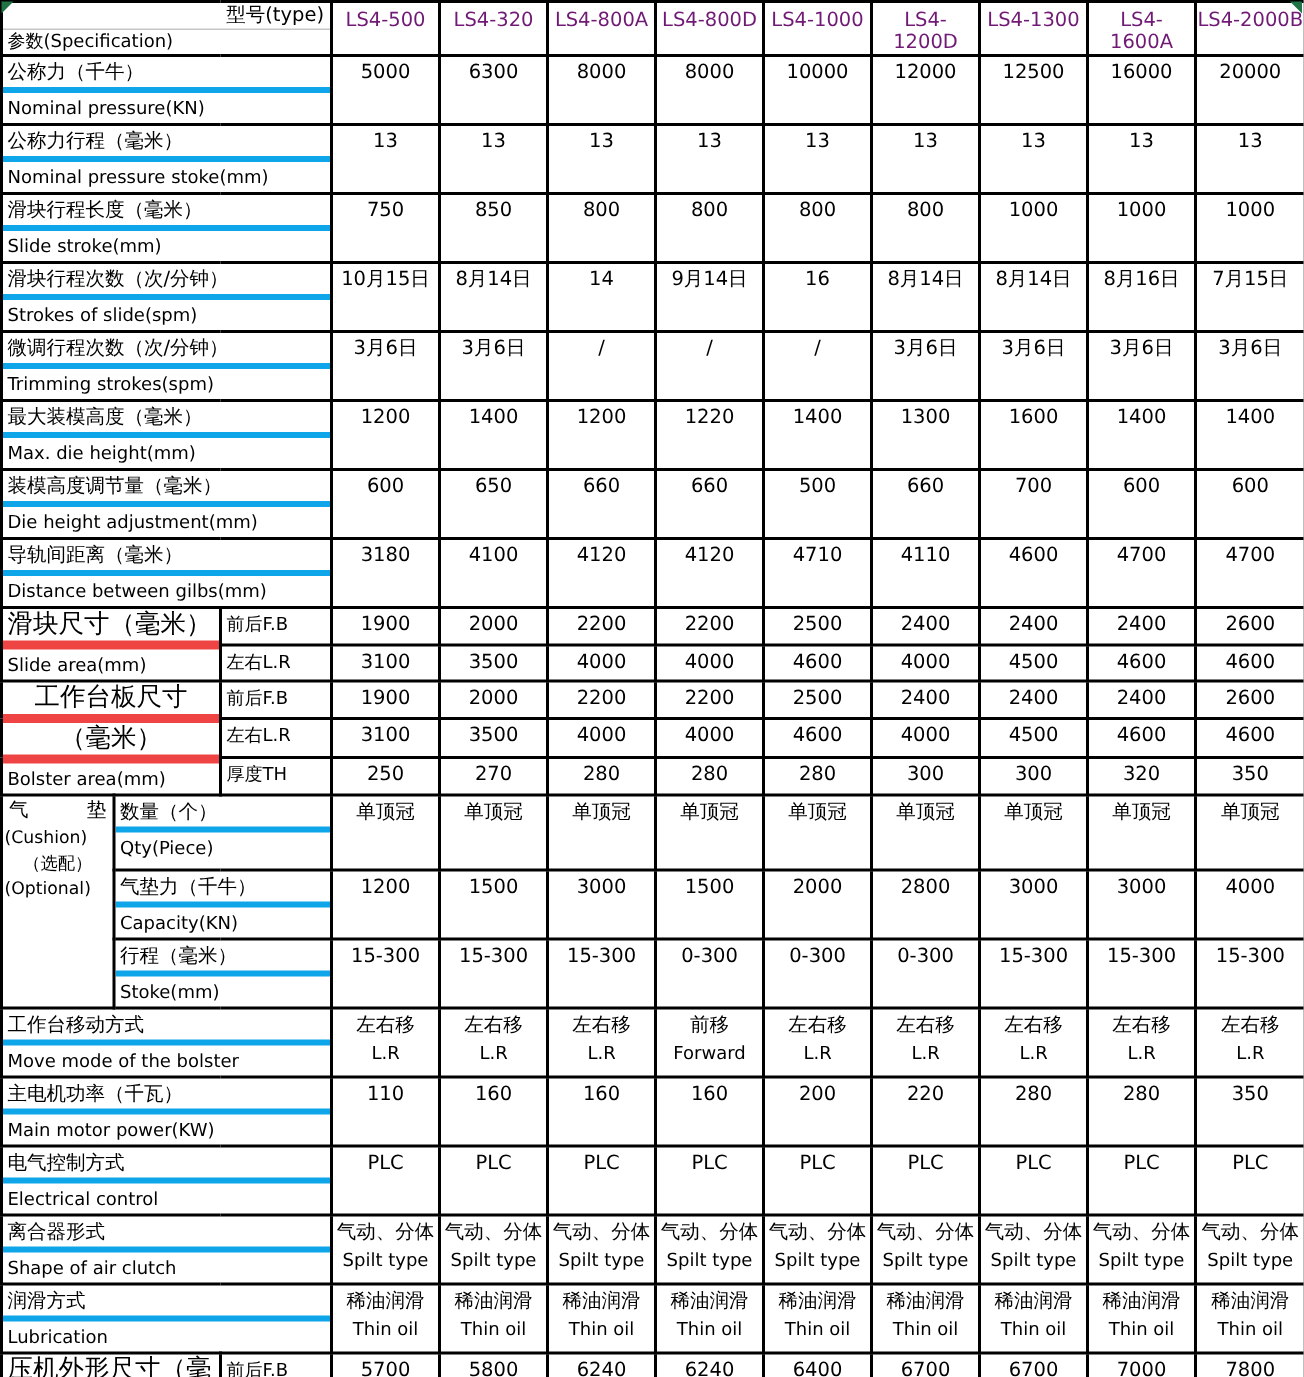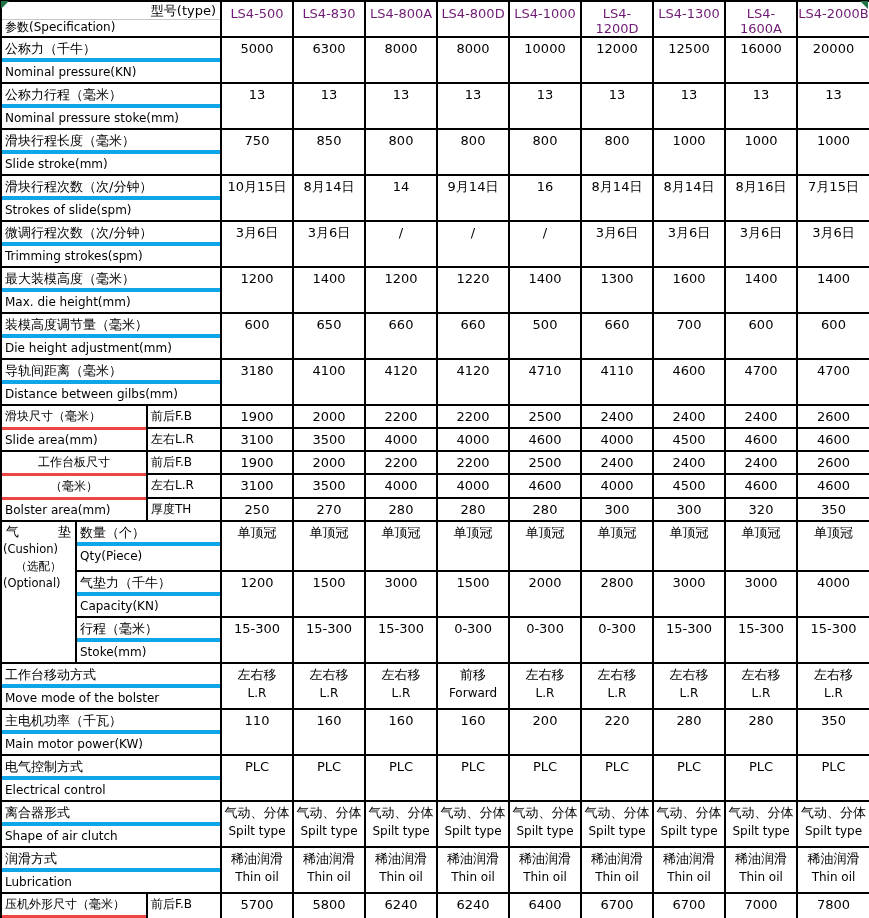--- a/index.html
+++ b/index.html
@@ -26,21 +26,21 @@
   
   .hz { text-align: right; font-size: 13px; line-height: 17px; padding: 0 4px; border-bottom: 1px solid #c6c6c6; }
   .he { text-align: left; font-size: 12px; line-height: 15px; padding: 0 3px; }
   th { font-weight: normal; font-size: 13px; text-align: center; padding-top: 4px; color: #701a75; }
 
   
   .lcell .lz { font-size: 13px; line-height: 19px; padding: 1px 2px 0 3px; border-bottom: 4px solid #0ea5e9; text-align: left; }
   .lcell .le { font-size: 12px; line-height: 18px; padding: 1px 3px; text-align: left; }
 
   
-  .gcell .gz { font-size: 12px; line-height: 21px; padding: 0 3px; border-bottom: 3px solid #ef4444; text-align: left; }
+  .gcell .gz { font-size: 17px; line-height: 21px; padding: 0 3px; border-bottom: 6px solid #ef4444; text-align: left; }
   .gcell .ge { font-size: 12px; line-height: 20px; padding: 0 3px; text-align: left; }
   tr[data-name="row-slide-area-fb"] .gz, tr[data-name="row-bolster-area-fb"] .gz { text-align: left; }
   tr[data-name="row-bolster-area-fb"] .gz { text-align: center; }
 
   
   .scell .sl { font-size: 12px; line-height: 21px; padding-left: 3px; text-align: left; }
 
   
   .ccell .cj { display: flex; justify-content: space-between; padding: 1px 4px 0; font-size: 13px; line-height: 18px; }
   .ccell .cl { font-size: 11.5px; line-height: 17px; padding: 0 1px; text-align: left; }
@@ -80,21 +80,21 @@
         <col class="cd">
         <col class="cl">
     </colgroup>
     <thead>
       <tr data-name="header-row">
         <td colspan="3" data-name="corner-header-cell">
           <div class="hz" data-name="corner-top-label">型号(type)</div>
           <div class="he" data-name="corner-bottom-label">参数(Specification)</div>
         </td>
         <th data-name="model-header">LS4-500</th>
-        <th data-name="model-header">LS4-830</th>
+        <th data-name="model-header">LS4-320</th>
         <th data-name="model-header">LS4-800A</th>
         <th data-name="model-header">LS4-800D</th>
         <th data-name="model-header">LS4-1000</th>
         <th data-name="model-header">LS4-1200D</th>
         <th data-name="model-header">LS4-1300</th>
         <th data-name="model-header">LS4-1600A</th>
         <th data-name="model-header">LS4-2000B</th>
       </tr>
     </thead>
     <tbody id="spec-tbody">

